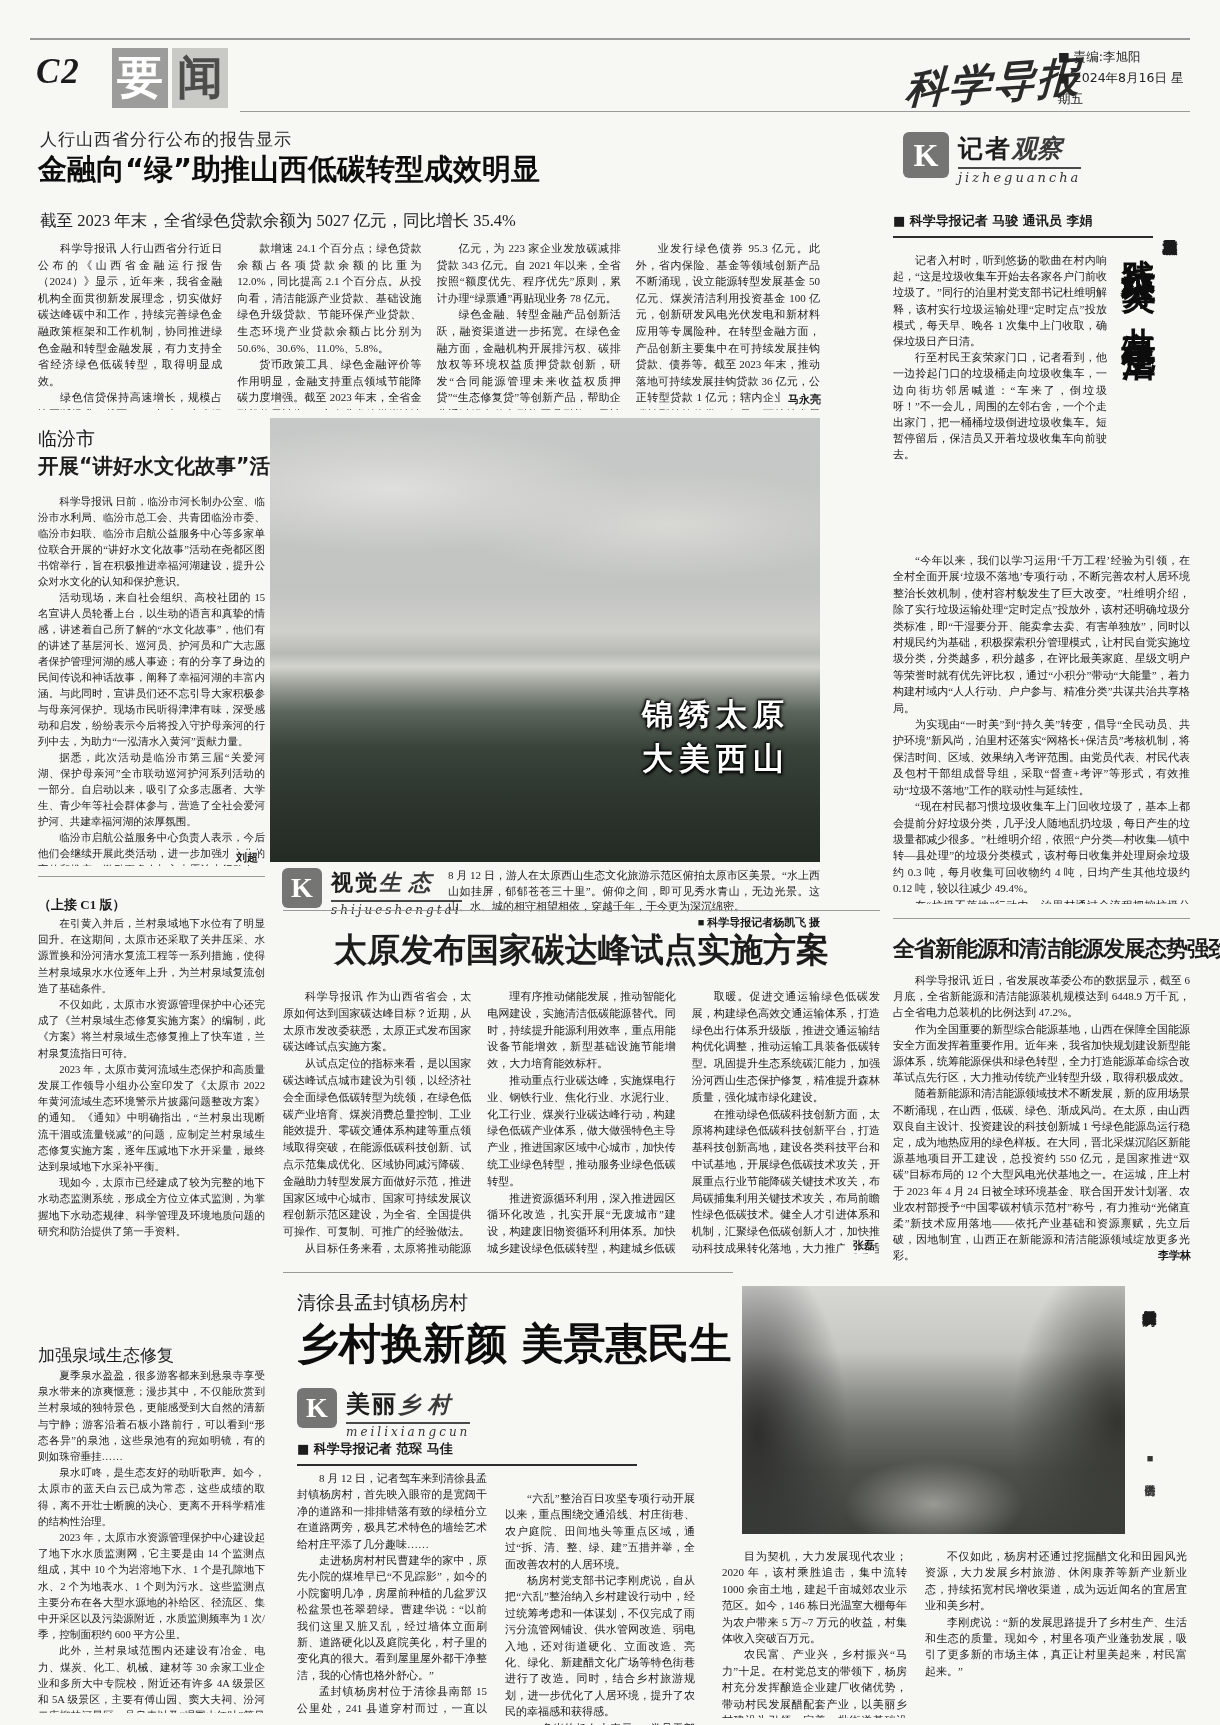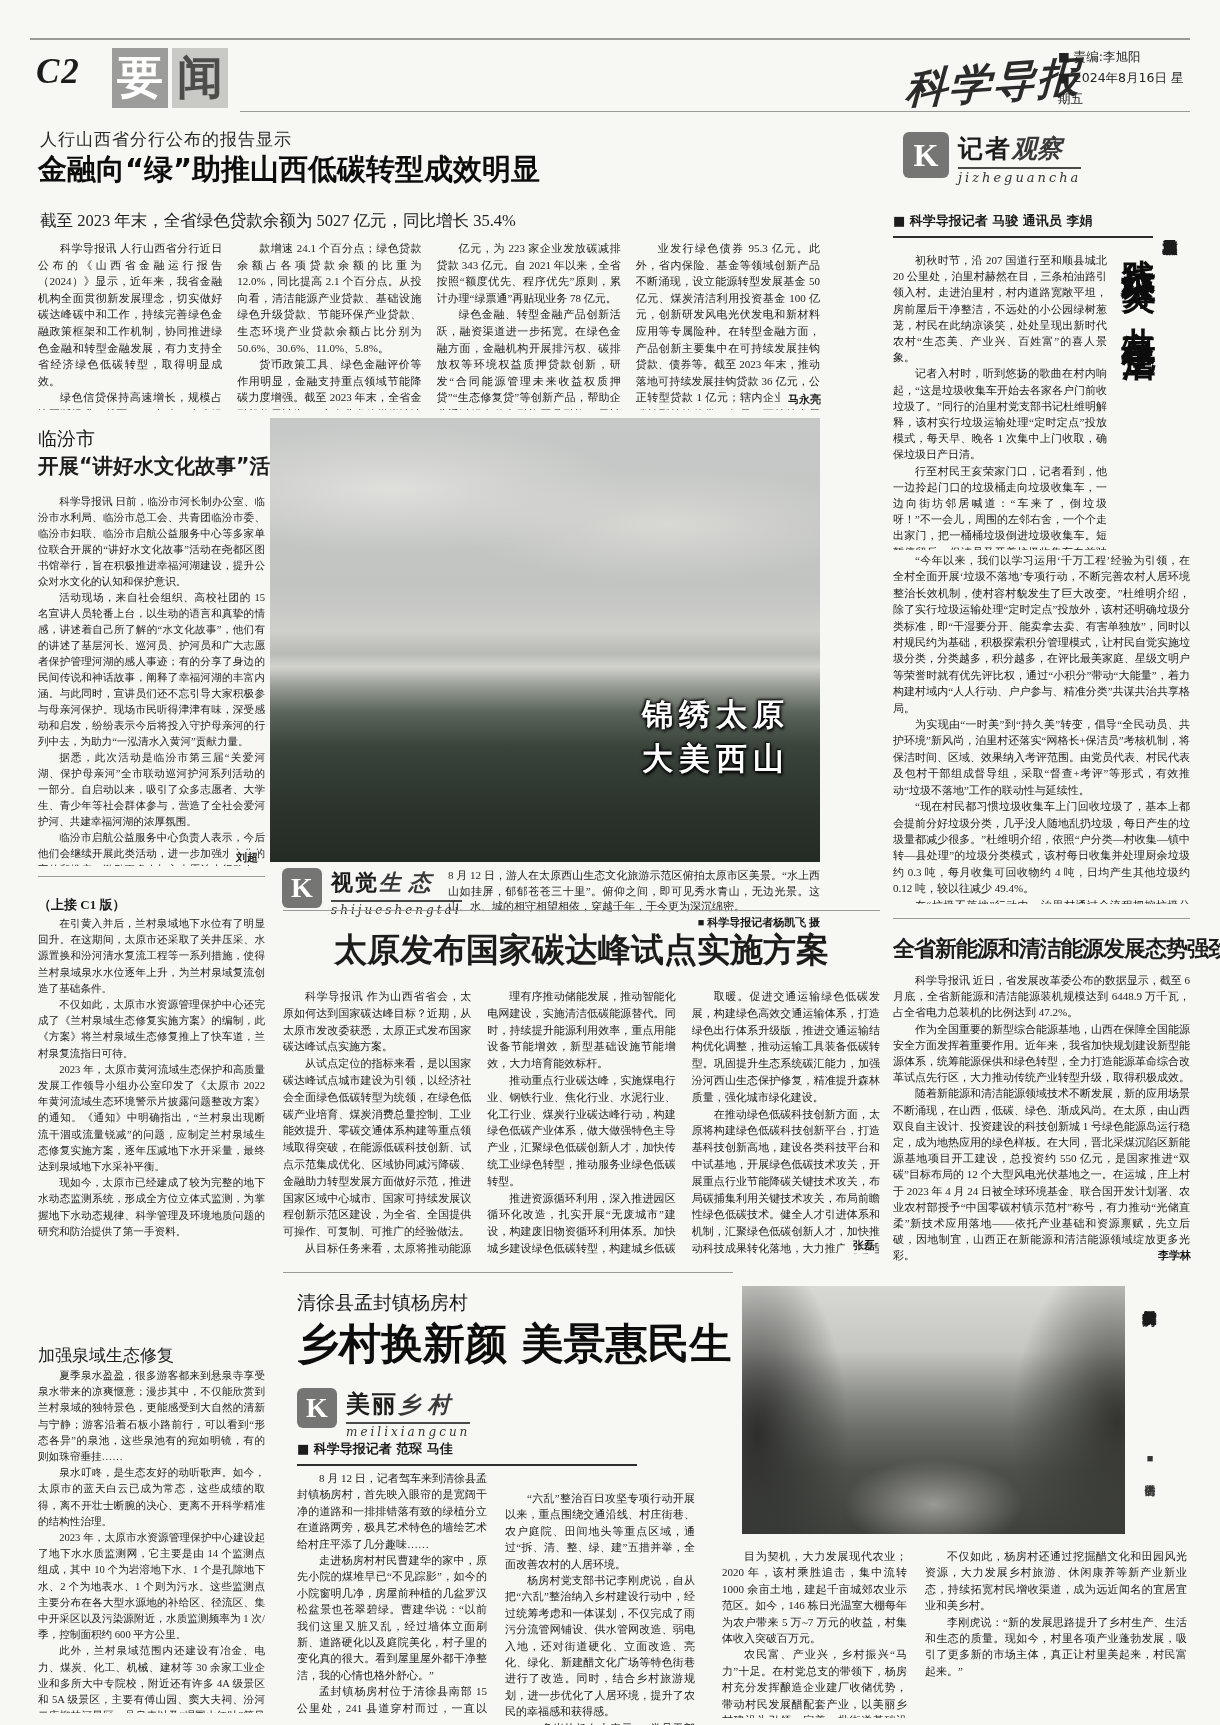--- a/index.html
+++ b/index.html
@@ -89,21 +89,20 @@
     <div class="kbox">K</div>
     <div>
       <div><span class="lt-main">记者</span><span class="lt-script">观察</span></div>
       <div class="lt-sub">jizheguancha</div>
     </div>
   </div>
   <div class="abs byline-bar" style="left:893px;top:212px;width:260px;">■ 科学导报记者 马骏 通讯员 李娟</div>
   <div class="abs vert" style="left:1160px;top:228px;height:120px;font-size:15px;font-weight:bold;">和顺县泊里村</div>
   <div class="abs vert sans bold" style="left:1116px;top:232px;height:500px;font-size:34px;letter-spacing:4px;color:#0d0d0d;">践行垃圾分类  共享绿色生活</div>
   <div class="abs body-txt" style="left:893px;top:252px;width:214px;height:298px;line-height:16.2px;">
-      <p class="para">初秋时节，沿 207 国道行至和顺县城北 20 公里处，泊里村赫然在目，三条柏油路引领入村。走进泊里村，村内道路宽敞平坦，房前屋后干净整洁，不远处的小公园绿树葱茏，村民在此纳凉谈笑，处处呈现出新时代农村“生态美、产业兴、百姓富”的喜人景象。</p>
       <p class="para">记者入村时，听到悠扬的歌曲在村内响起，“这是垃圾收集车开始去各家各户门前收垃圾了。”同行的泊里村党支部书记杜维明解释，该村实行垃圾运输处理“定时定点”投放模式，每天早、晚各 1 次集中上门收取，确保垃圾日产日清。</p>
       <p class="para">行至村民王亥荣家门口，记者看到，他一边拎起门口的垃圾桶走向垃圾收集车，一边向街坊邻居喊道：“车来了，倒垃圾呀！”不一会儿，周围的左邻右舍，一个个走出家门，把一桶桶垃圾倒进垃圾收集车。短暂停留后，保洁员又开着垃圾收集车向前驶去。</p>
     </div>
   <div class="abs body-txt" style="left:893px;top:552px;width:297px;height:352px;line-height:16.4px;">
       <p class="para">“今年以来，我们以学习运用‘千万工程’经验为引领，在全村全面开展‘垃圾不落地’专项行动，不断完善农村人居环境整治长效机制，使村容村貌发生了巨大改变。”杜维明介绍，除了实行垃圾运输处理“定时定点”投放外，该村还明确垃圾分类标准，即“干湿要分开、能卖拿去卖、有害单独放”，同时以村规民约为基础，积极探索积分管理模式，让村民自觉实施垃圾分类，分类越多，积分越多，在评比最美家庭、星级文明户等荣誉时就有优先评比权，通过“小积分”带动“大能量”，着力构建村域内“人人行动、户户参与、精准分类”共谋共治共享格局。</p>
       <p class="para">为实现由“一时美”到“持久美”转变，倡导“全民动员、共护环境”新风尚，泊里村还落实“网格长+保洁员”考核机制，将保洁时间、区域、效果纳入考评范围。由党员代表、村民代表及包村干部组成督导组，采取“督查+考评”等形式，有效推动“垃圾不落地”工作的联动性与延续性。</p>
       <p class="para">“现在村民都习惯垃圾收集车上门回收垃圾了，基本上都会提前分好垃圾分类，几乎没人随地乱扔垃圾，每日产生的垃圾量都减少很多。”杜维明介绍，依照“户分类—村收集—镇中转—县处理”的垃圾分类模式，该村每日收集并处理厨余垃圾约 0.3 吨，每月收集可回收物约 4 吨，日均产生其他垃圾约 0.12 吨，较以往减少 49.4%。</p>
       <p class="para">在“垃圾不落地”行动中，泊里村通过全流程把控垃圾分类、收集、运输 3 个环节，有效实现了生活垃圾从源头分类到末端处理的闭合链条，真正做到“收集运输全封闭，日产日清不落地”。</p>
     </div>
 
@@ -154,21 +153,21 @@
   <div class="rule" style="left:283px;top:910px;width:597px;height:1px;"></div>
   <div class="abs sans bold" style="left:283px;top:928px;width:597px;font-size:33px;text-align:center;white-space:nowrap;">太原发布国家碳达峰试点实施方案</div>
   <div class="abs" style="left:283px;top:988px;width:597px;height:268px;display:grid;grid-template-columns:repeat(3,1fr);column-gap:16px;">
     <div class="body-txt" style="line-height:16.8px;">
         <p class="para">科学导报讯  作为山西省省会，太原如何达到国家碳达峰目标？近期，从太原市发改委获悉，太原正式发布国家碳达峰试点实施方案。</p>
         <p class="para">从试点定位的指标来看，是以国家碳达峰试点城市建设为引领，以经济社会全面绿色低碳转型为统领，在绿色低碳产业培育、煤炭消费总量控制、工业能效提升、零碳交通体系构建等重点领域取得突破，在能源低碳科技创新、试点示范集成优化、区域协同减污降碳、金融助力转型发展方面做好示范，推进国家区域中心城市、国家可持续发展议程创新示范区建设，为全省、全国提供可操作、可复制、可推广的经验做法。</p>
         <p class="para">从目标任务来看，太原将推动能源清洁低碳多元化发展，挖掘可再生能源发展潜力，打造氢能发展示范样板，合</p>
       </div>
     <div class="body-txt" style="line-height:16.8px;">
         <p class="para">理有序推动储能发展，推动智能化电网建设，实施清洁低碳能源替代。同时，持续提升能源利用效率，重点用能设备节能增效，新型基础设施节能增效，大力培育能效标杆。</p>
-        <p class="para">推动重点行业碳达峰，实施煤电行业、钢铁行业、焦化行业、水泥行业、化工行业、煤炭行业碳达峰行动，构建绿色低碳产业体系，做大做强特色主导产业，汇聚绿色低碳创新人才，加快传统工业绿色转型，推动服务业绿色低碳转型。</p>
+        <p class="para">推动重点行业碳达峰，实施煤电行业、钢铁行业、焦化行业、水泥行业、化工行业、煤炭行业碳达峰行动，构建绿色低碳产业体系，做大做强特色主导产业，推进国家区域中心城市，加快传统工业绿色转型，推动服务业绿色低碳转型。</p>
         <p class="para">推进资源循环利用，深入推进园区循环化改造，扎实开展“无废城市”建设，构建废旧物资循环利用体系。加快城乡建设绿色低碳转型，构建城乡低碳集约发展格局，持续提升建筑能效水平，推动建筑用能结构优化，全力打造绿色低碳建筑标杆，持续推进城镇清洁</p>
       </div>
     <div class="body-txt" style="line-height:16.8px;">
         <p class="para">取暖。促进交通运输绿色低碳发展，构建绿色高效交通运输体系，打造绿色出行体系升级版，推进交通运输结构优化调整，推动运输工具装备低碳转型。巩固提升生态系统碳汇能力，加强汾河西山生态保护修复，精准提升森林质量，强化城市绿化建设。</p>
         <p class="para">在推动绿色低碳科技创新方面，太原将构建绿色低碳科技创新平台，打造基科技创新高地，建设各类科技平台和中试基地，开展绿色低碳技术攻关，开展重点行业节能降碳关键技术攻关，布局碳捕集利用关键技术攻关，布局前瞻性绿色低碳技术。健全人才引进体系和机制，汇聚绿色低碳创新人才，加快推动科技成果转化落地，大力推广先进适用技术，加速科技成果转化应用。</p>
       </div>
   </div>
   <div class="abs endname" style="left:845px;top:1238px;">张磊</div>
 
   <div class="rule" style="left:893px;top:918px;width:297px;height:1px;"></div>

